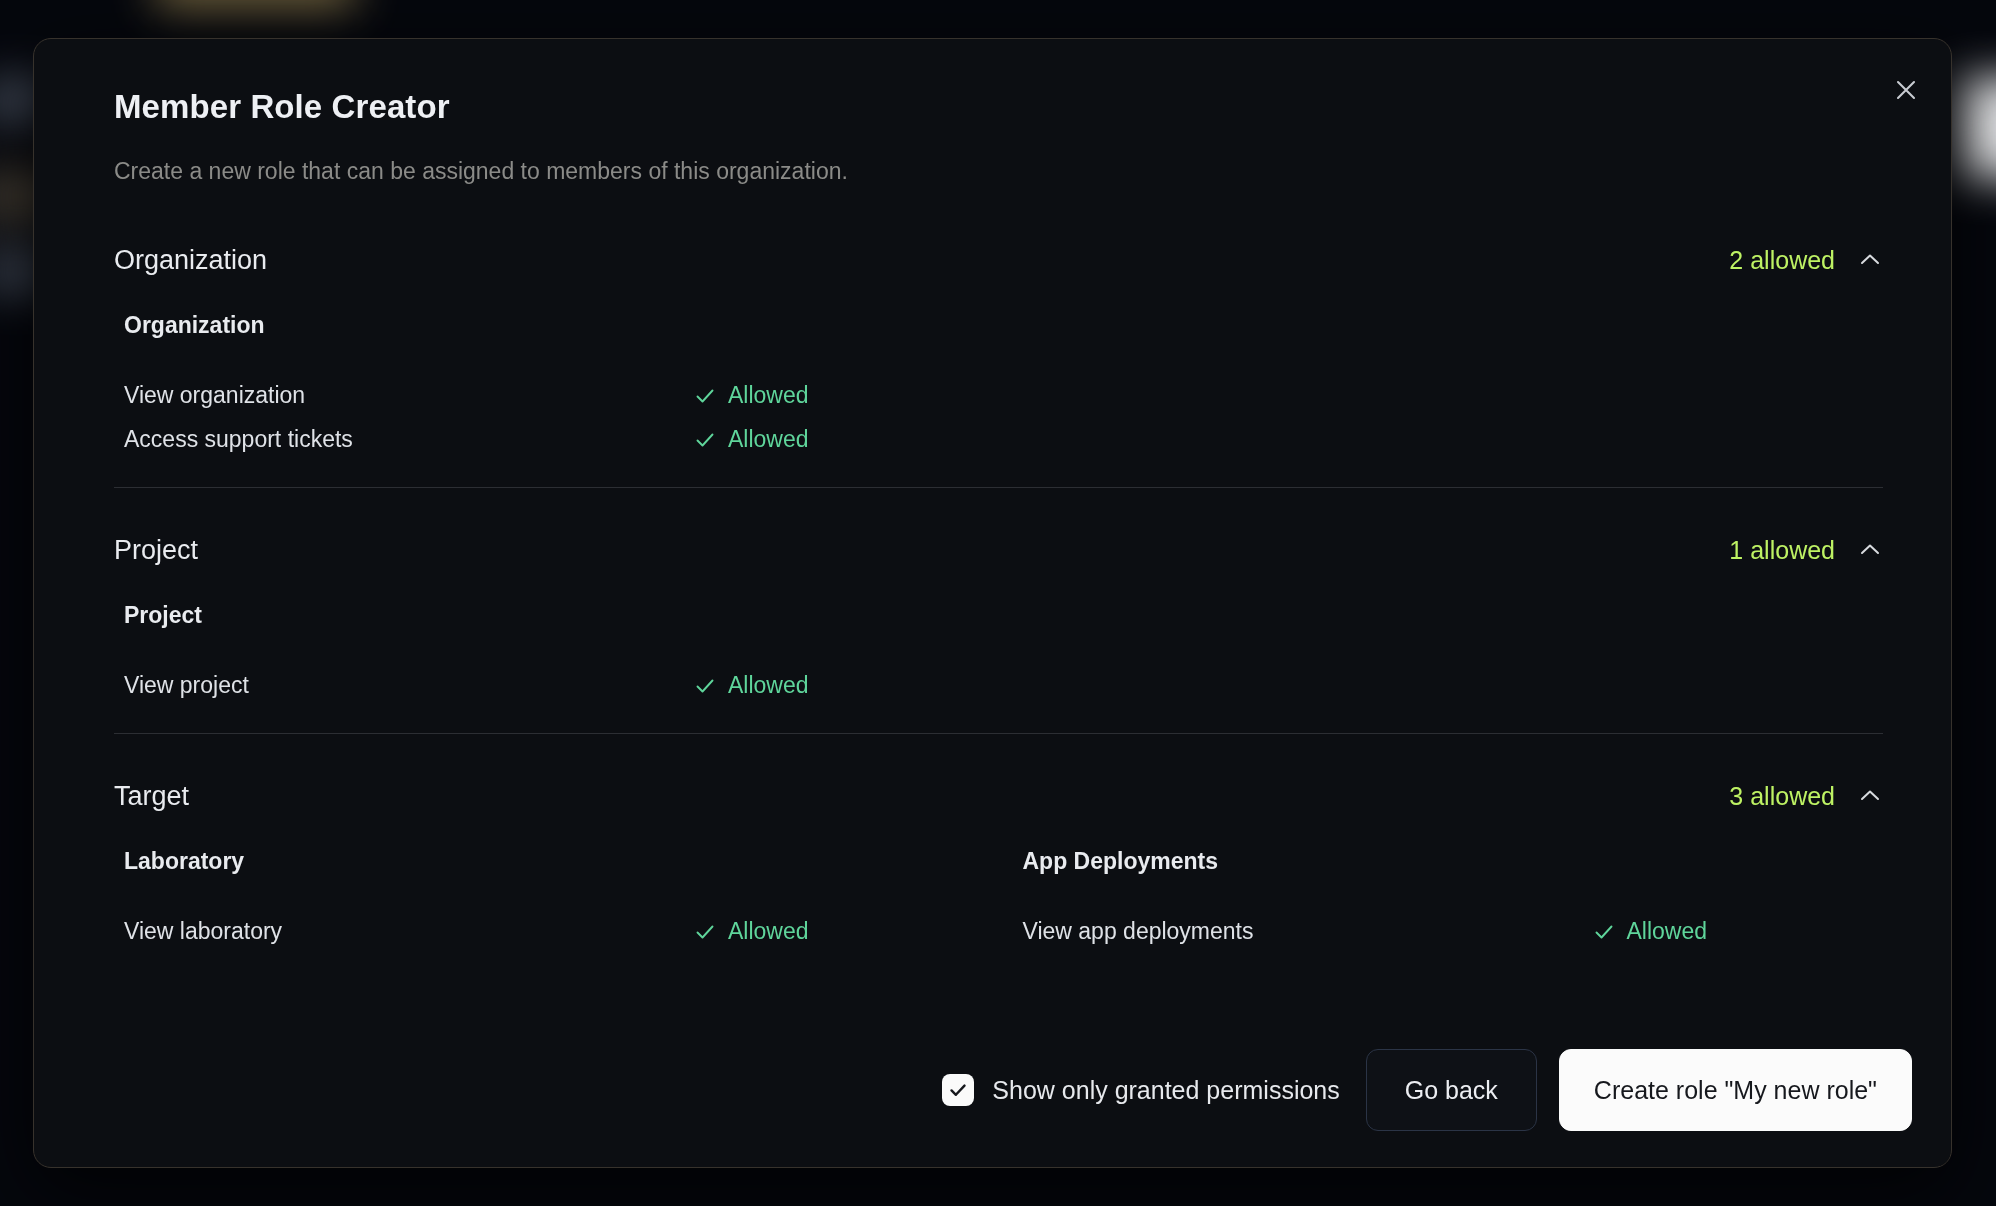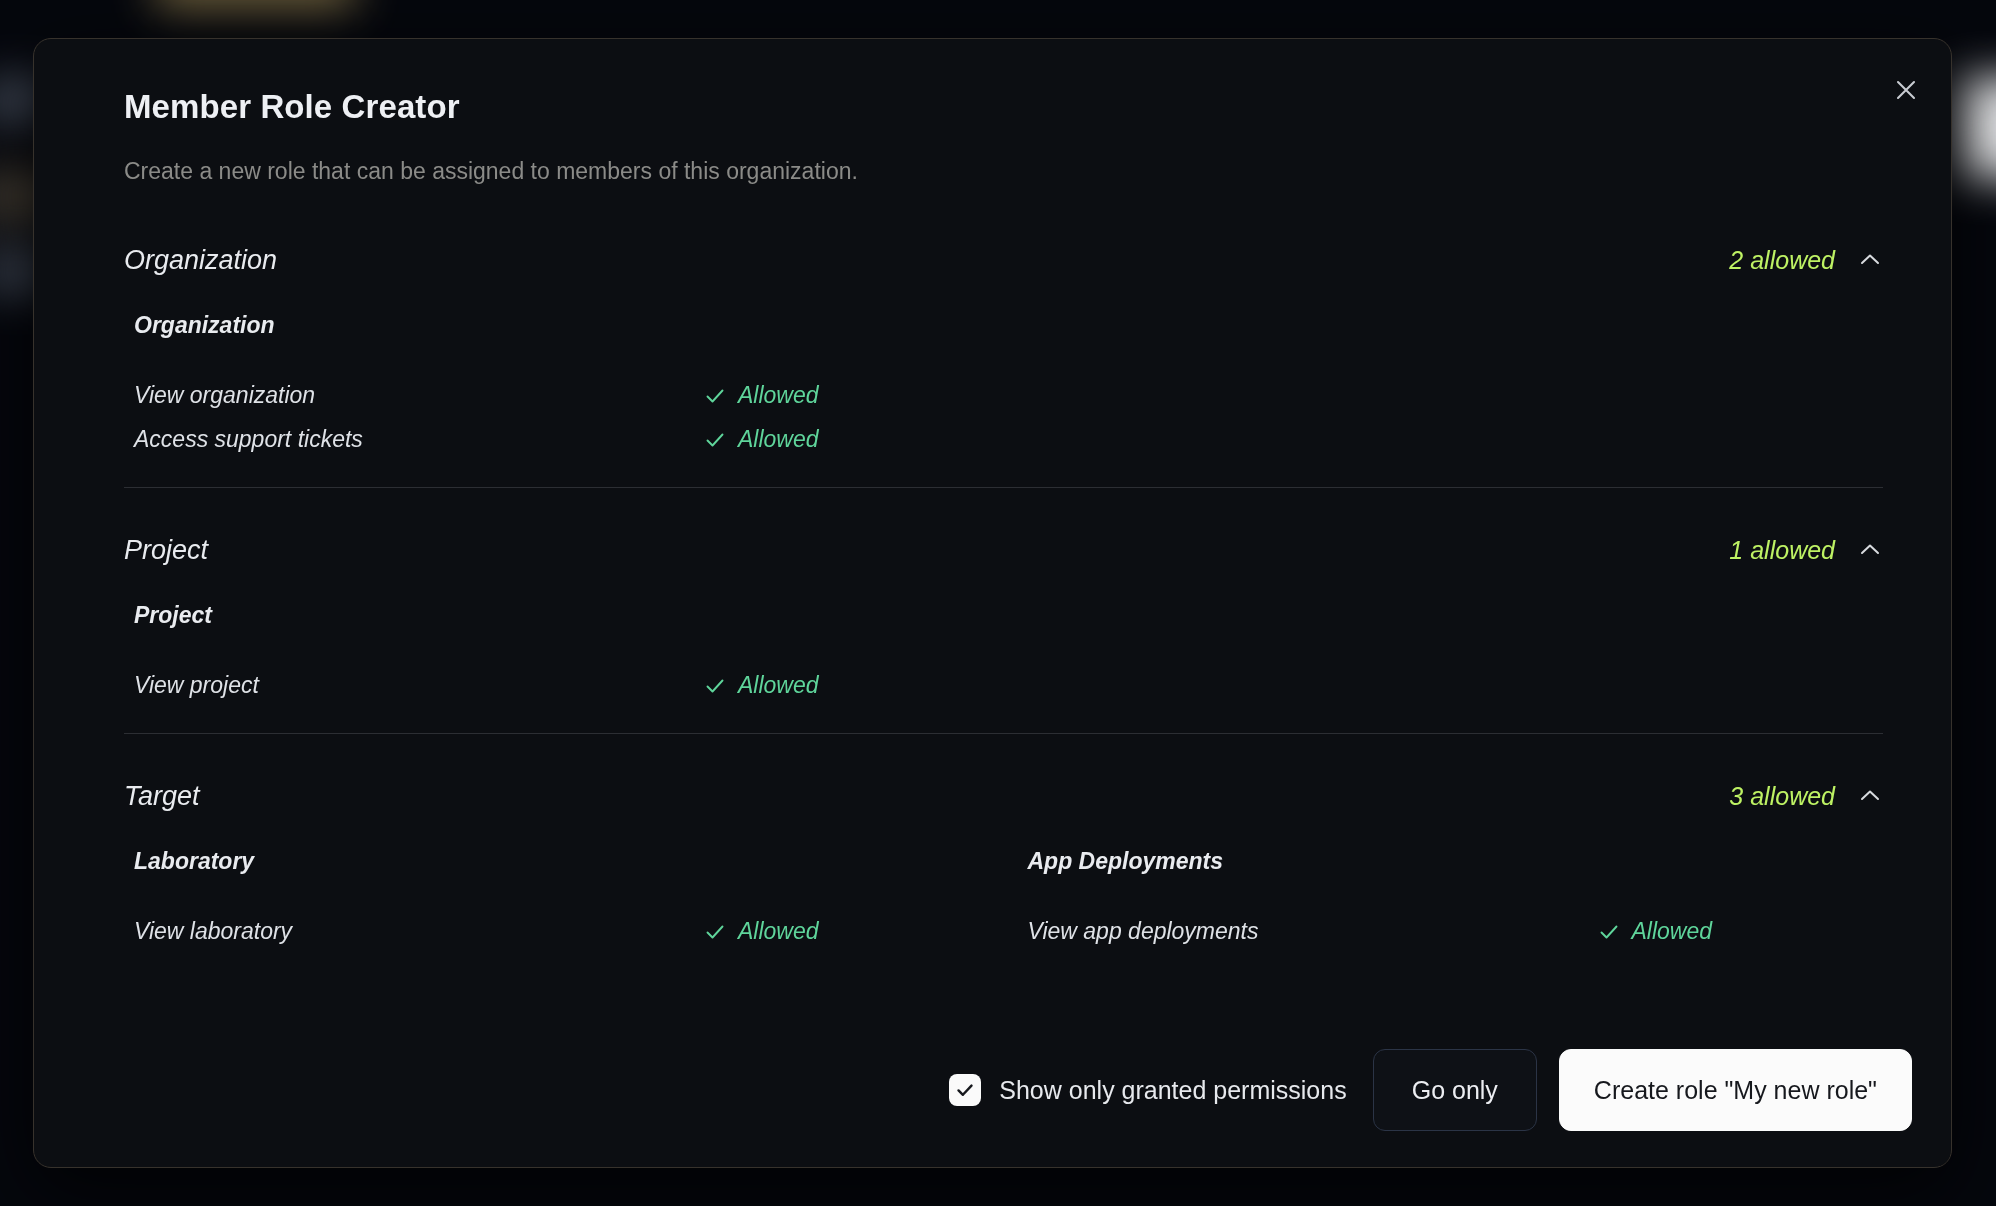--- a/index.html
+++ b/index.html
@@ -57,21 +57,21 @@
     background: #0c0e12;
     border: 1px solid #37322c;
     border-radius: 18px;
     overflow: hidden;
     box-shadow: 0 24px 80px rgba(0,0,0,.75);
   }
 
   
   .modal-scroll {
     position: absolute;
-    left: 10px; top: 0; right: 0;
+    left: 0; top: 0; right: 0;
     height: 1130px;
     padding: 0 40px;
     overflow: hidden;
   }
 
   .close-btn {
     position: absolute;
     right: 22px;
     top: 28px;
     width: 46px; height: 46px;
@@ -94,21 +94,21 @@
   }
   .modal-subtitle {
     margin-top: 30px;
     font-size: 23px;
     color: #8b8b88;
     font-weight: 400;
     line-height: 1.3;
   }
 
   
-  .sections { padding: 0 0 0 40px; margin-top: 46px; font-style: italic; }
+  .sections { padding: 0 0 0 40px; margin-top: 46px; }
 
   .section { position: relative; }
 
   .section-head {
     display: flex;
     align-items: center;
     justify-content: space-between;
     height: 56px;
     cursor: pointer;
     user-select: none;
@@ -392,18 +392,18 @@
   <div class="modal-footer">
     <div class="checkbox-wrap">
       <span class="checkbox-box">
         <svg width="22" height="22" viewBox="0 0 22 22" fill="none" aria-hidden="true">
           <path d="M4.5 11.4 L8.9 15.8 L17.5 6.6" stroke="#16181d" stroke-width="2.4" stroke-linecap="round" stroke-linejoin="round"></path>
         </svg>
       </span>
       <span class="checkbox-label">Show only granted permissions</span>
     </div>
 
-    <button class="btn btn-secondary">Go only</button>
+    <button class="btn btn-secondary">Go back</button>
 
     <button class="btn btn-primary">Create role "My new role"</button>
   </div>
 
 </div>
 
 </body></html>

